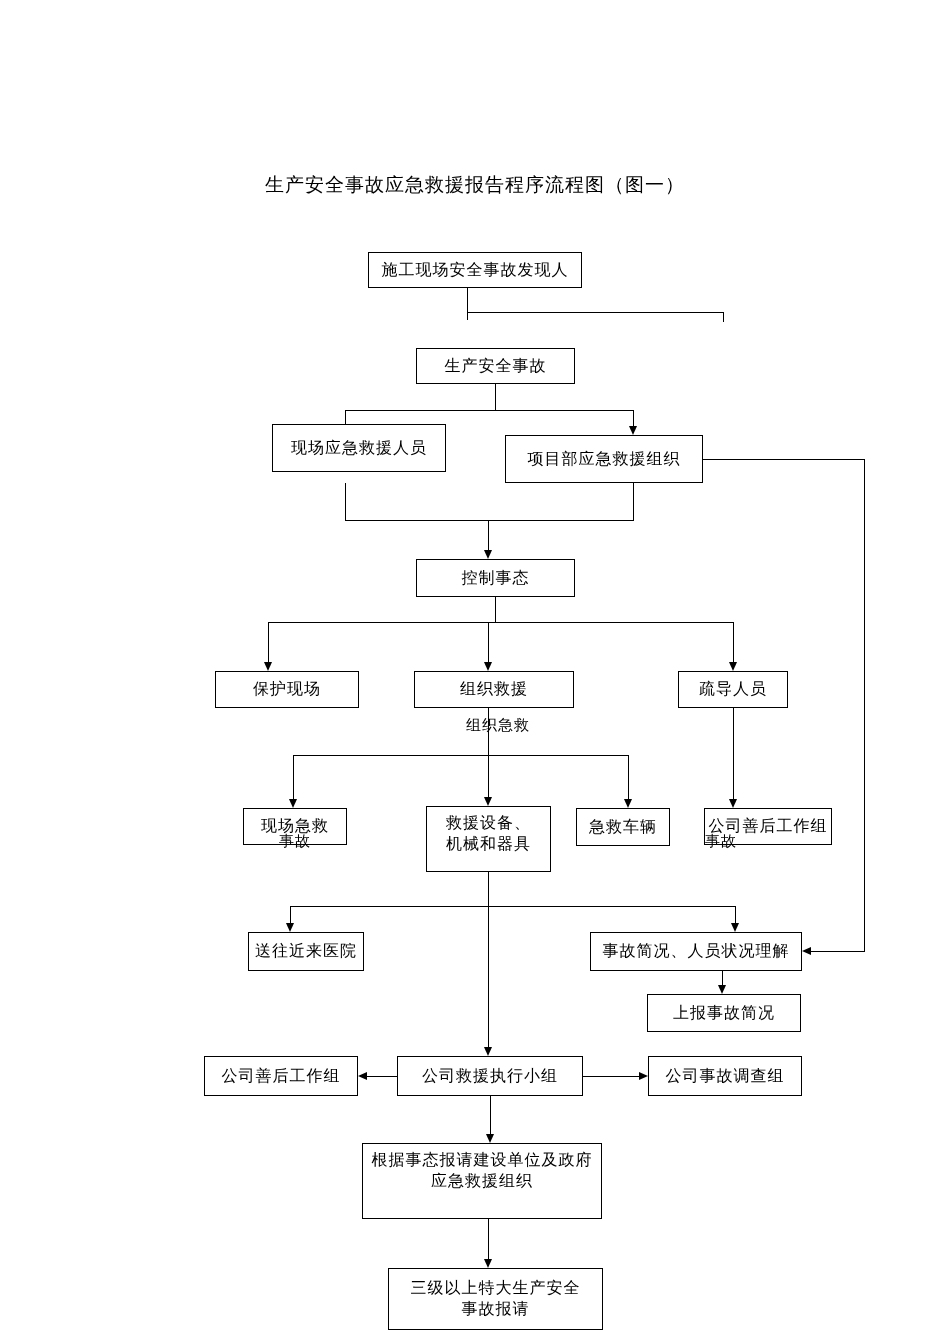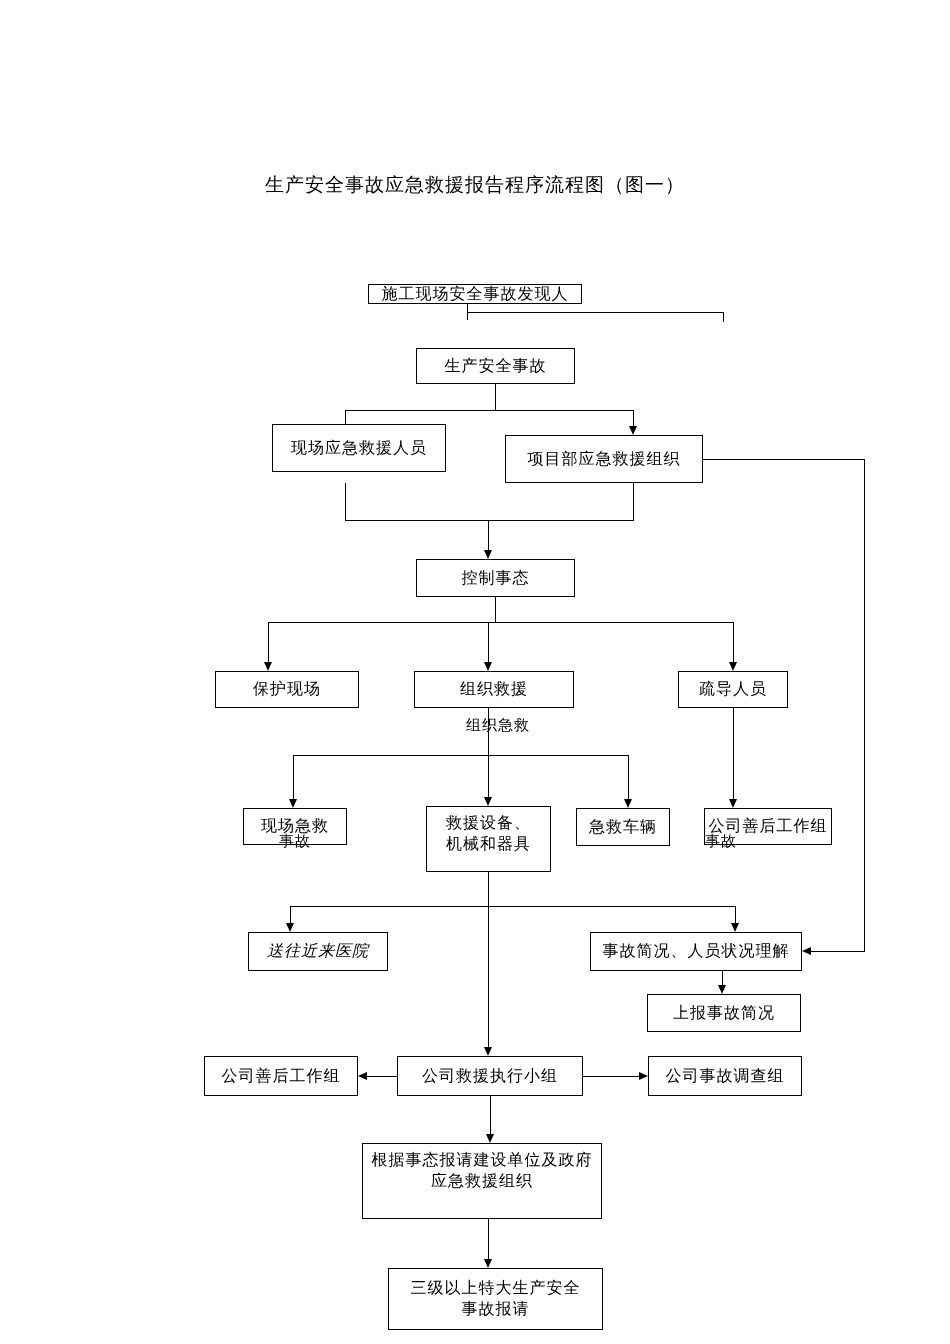--- a/index.html
+++ b/index.html
@@ -98,21 +98,21 @@
   <div class="arr-d" style="left:286px;top:923px;"></div>
   <div class="arr-d" style="left:731px;top:923px;"></div>
   <div class="arr-l" style="left:802px;top:947px;"></div>
   <div class="arr-d" style="left:718px;top:985px;"></div>
   <div class="arr-d" style="left:484px;top:1047px;"></div>
   <div class="arr-l" style="left:358px;top:1072px;"></div>
   <div class="arr-r" style="left:639px;top:1072px;"></div>
   <div class="arr-d" style="left:486px;top:1134px;"></div>
   <div class="arr-d" style="left:484px;top:1259px;"></div>
 
-  <div class="box" style="left:368px;top:252px;width:214px;height:20px;margin-top:32px;">施工现场安全事故发现人</div>
+  <div class="box" style="left:368px;top:252px;width:214px;height:36px;">施工现场安全事故发现人</div>
 
   <div class="box" style="left:416px;top:348px;width:159px;height:36px;">生产安全事故</div>
 
   <div class="box" style="left:272px;top:424px;width:174px;height:48px;">现场应急救援人员</div>
 
   <div class="box" style="left:505px;top:435px;width:198px;height:48px;">项目部应急救援组织</div>
 
   <div class="box" style="left:416px;top:559px;width:159px;height:38px;">控制事态</div>
 
   <div class="box" style="left:215px;top:671px;width:144px;height:37px;">保护现场</div>
@@ -127,21 +127,21 @@
   <div class="floating" style="left:243px;top:832px;width:104px;text-align:center;">事故</div>
 
   <div class="box top" style="left:426px;top:806px;width:125px;height:66px;">救援设备、
 机械和器具</div>
 
   <div class="box" style="left:576px;top:808px;width:94px;height:38px;">急救车辆</div>
 
   <div class="box" style="left:704px;top:808px;width:128px;height:37px;">公司善后工作组</div>
   <div class="floating" style="left:705px;top:832px;width:100px;text-align:left;">事故</div>
 
-  <div class="box" style="left:248px;top:932px;width:140px;height:39px;font-style:italic;">送往近来医院</div>
+  <div class="box" style="left:248px;top:932px;width:116px;height:39px;">送往近来医院</div>
 
   <div class="box" style="left:590px;top:932px;width:212px;height:39px;">事故简况、人员状况理解</div>
 
   <div class="box" style="left:647px;top:994px;width:154px;height:38px;">上报事故简况</div>
 
   <div class="box" style="left:204px;top:1056px;width:154px;height:40px;">公司善后工作组</div>
 
   <div class="box" style="left:397px;top:1056px;width:186px;height:40px;">公司救援执行小组</div>
 
   <div class="box" style="left:648px;top:1056px;width:154px;height:40px;">公司事故调查组</div>

